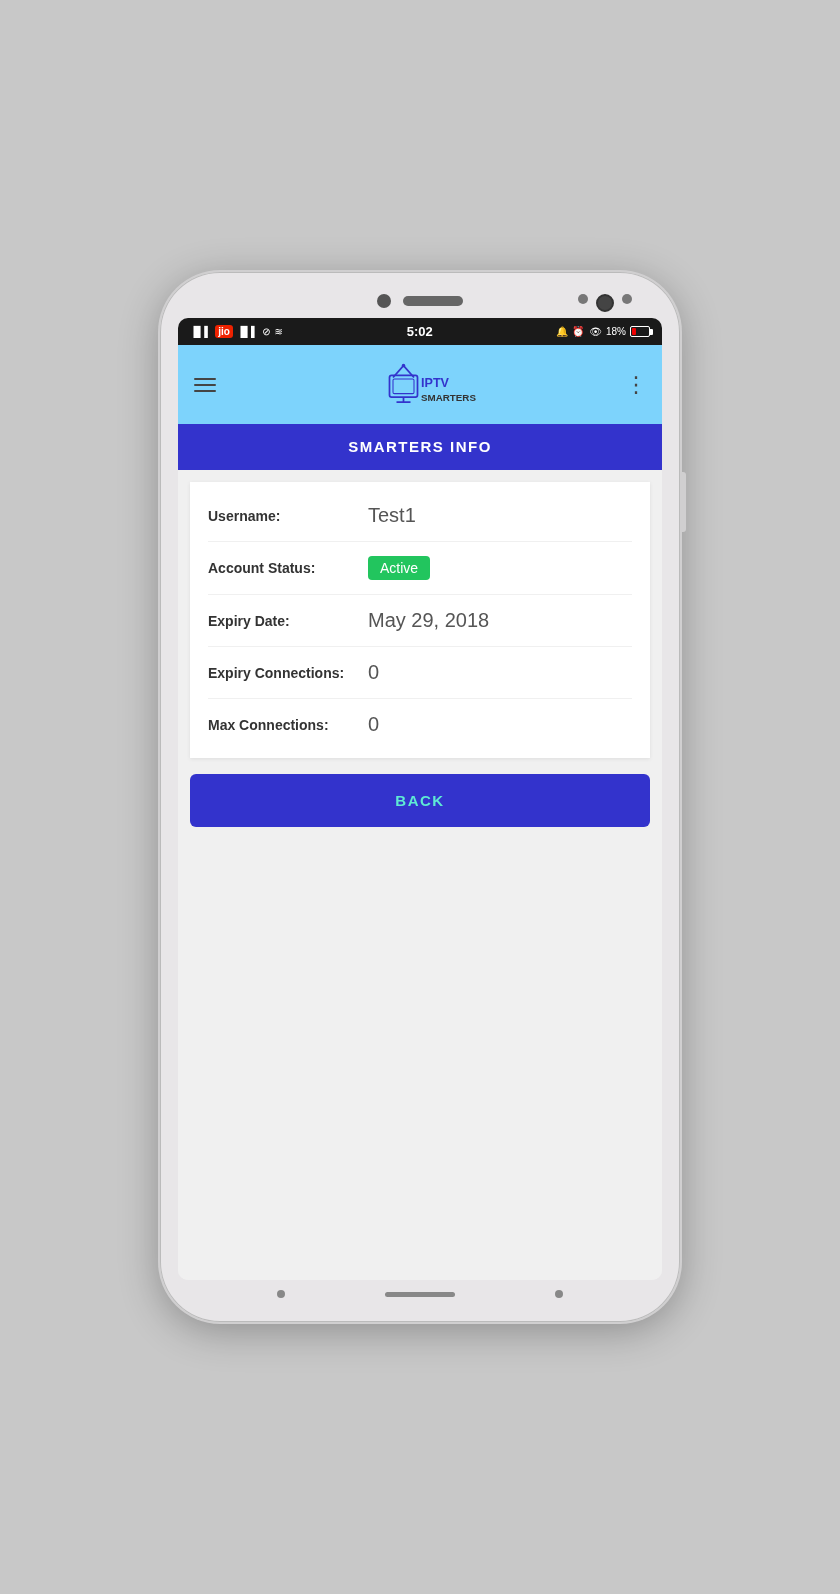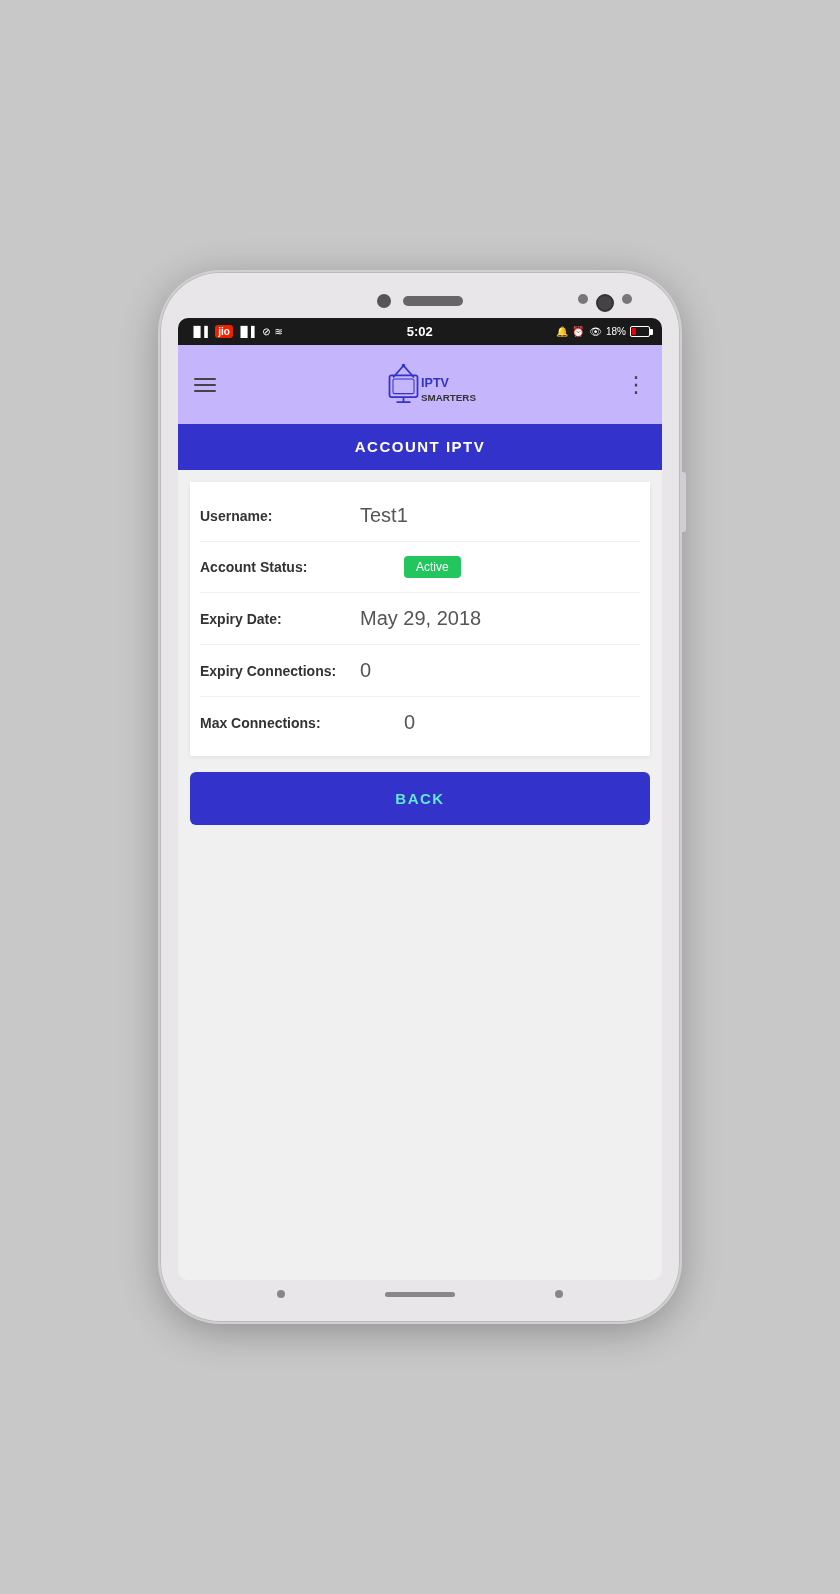--- a/index.html
+++ b/index.html
@@ -127,21 +127,21 @@
     .battery-fill {
       position: absolute;
       left: 1px; top: 1px; bottom: 1px;
       width: 20%;
       background: #e00;
       border-radius: 1px;
     }
 
     
     .app-header {
-      background: #c4b5fd;
+      background: #7dd3fc;
       padding: 12px 16px;
       display: flex;
       align-items: center;
       justify-content: space-between;
       gap: 9px;
     }
     .hamburger {
       display: flex;
       flex-direction: column;
       gap: 4px;
@@ -175,51 +175,49 @@
       font-size: 15px;
       font-weight: bold;
       letter-spacing: 1.5px;
     }
 
     
     .info-card {
       background: white;
       margin: 12px;
       border-radius: 0;
-      padding: 8px 10px;
+      padding: 8px 18px;
       box-shadow: 0 1px 4px rgba(0,0,0,0.08);
     }
     .info-row {
       display: flex;
       align-items: center;
       padding: 14px 0;
       border-bottom: 1px solid #f0f0f0;
     }
     .info-row:last-child {
       border-bottom: none;
-      gap: 44px;
     }
     .info-label {
       font-weight: bold;
       color: #333;
       font-size: 14px;
       min-width: 160px;
     }
     .info-value {
       color: #555;
       font-size: 20px;
     }
     .active-badge {
       background: #22c55e;
       color: white;
       padding: 4px 12px;
       border-radius: 4px;
-      font-size: 12px;
+      font-size: 14px;
       font-weight: 500;
-      margin-left: 44px;
     }
 
     
     .back-button {
       margin: 4px 12px 12px 12px;
       background: #3333cc;
       color: #5eead4;
       text-align: center;
       padding: 18px;
       border-radius: 6px;
@@ -326,21 +324,21 @@
 
         <text x="100" y="38" font-family="Arial" font-size="18" font-weight="bold" fill="#3333cc">IPTV</text>
 
         <text x="100" y="58" font-family="Arial" font-size="14" font-weight="bold" fill="#333">SMARTERS</text>
       </svg>
 
       <div class="more-dots">⋮</div>
     </div>
 
     <div class="account-banner">
-      <span class="account-banner-text">ACCOUNT IPTV</span>
+      <span class="account-banner-text">SMARTERS INFO</span>
     </div>
 
     <div class="info-card">
 
       <div class="info-row">
         <span class="info-label">Username:</span>
         <span class="info-value">Test1</span>
       </div>
 
       <div class="info-row">

